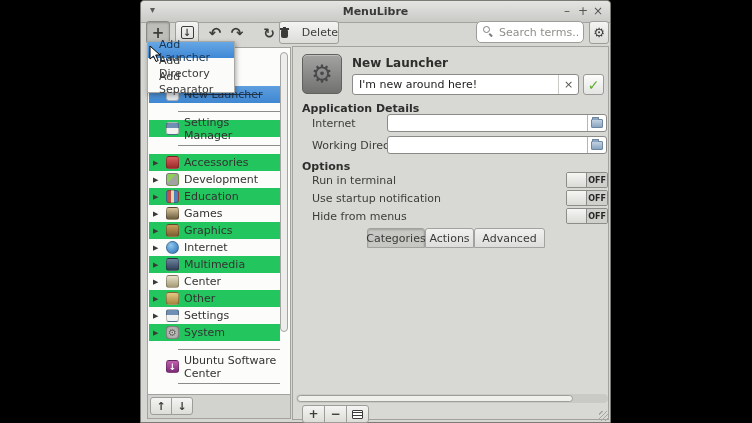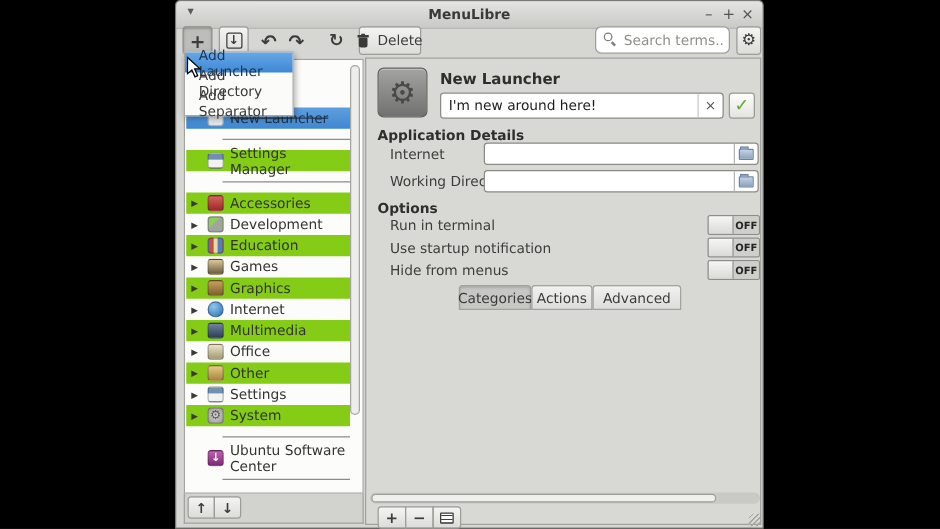--- a/index.html
+++ b/index.html
@@ -28,21 +28,21 @@
   .raised  { background:linear-gradient(#f4f4f2,#dcdcd9); border:1px solid #9d9d9a; }
   .pressed { background:#bdbdba; border:1px solid #8a8a87; box-shadow:inset 0 1px 2px rgba(0,0,0,.25); }
   .flat    { border:1px solid transparent; background:transparent; }
   .btn-add { left:5px; width:24px; font-size:15px; font-weight:bold; }
   .btn-save{ left:34px; width:24px; }
   .savebox { width:13px; height:13px; border:1px solid #3c3c3a; border-radius:2px;
              font-size:10px; line-height:11px; text-align:center; font-weight:bold; }
   .btn-undo{ left:63px; width:22px; font-size:15px; font-weight:bold; }
   .btn-redo{ left:85px; width:22px; font-size:15px; font-weight:bold; }
   .btn-refresh{ left:117px; width:22px; font-size:14px; font-weight:bold; }
-  .btn-delete { left:146px; width:50px; gap:16px; font-size:11px; }
+  .btn-delete { left:138px; width:60px; gap:16px; font-size:11px; }
   .trash { position:relative; width:9px; height:11px; }
   .trash .can { position:absolute; left:1px; top:3px; width:7px; height:8px;
                 background:#3a3a38; border-radius:1px 1px 2px 2px; }
   .trash .lid { position:absolute; left:0; top:1px; width:9px; height:1.5px; background:#3a3a38; }
   .trash .knob{ position:absolute; left:3px; top:0; width:3px; height:2px; background:#3a3a38; }
   .searchbox { position:absolute; left:335px; top:20px; width:108px; height:22px;
                background:#fff; border:1px solid #9d9d9a; border-radius:5px;
                display:flex; align-items:center; }
   .mag { position:relative; width:12px; height:12px; margin:0 4px 0 6px; flex:none; }
   .mag .lens { position:absolute; left:0; top:0; width:7px; height:7px;
@@ -54,21 +54,21 @@
                      font-family:"DejaVu Sans","Liberation Sans",sans-serif; }
   .searchbox input::placeholder { color:#8f8f8b; }
   .btn-gear { left:448px; width:20px; font-size:13px; }
 
   
   .sidebar { position:absolute; left:6px; top:46px; width:144px; height:348px;
              background:#fcfcfb; border:1px solid #a2a29f; overflow:hidden; }
   .row { position:absolute; left:1px; width:131px; height:17px;
          display:flex; align-items:center; padding-left:4px; gap:5px;
          font-size:11px; color:#333331; }
-  .row.alt { background:#84cc16; }
+  .row.alt { background:#22c55e; }
   .row.sel { background:linear-gradient(#5e9fdf,#3f87d2); color:#20344a;
              text-decoration:line-through; }
   .expander { width:8px; flex:none; font-size:7px; color:#3a3a38; }
   .spacer8 { width:8px; flex:none; }
   .ic { width:13px; height:13px; flex:none; border-radius:3px; border:1px solid rgba(0,0,0,.25);
         display:flex; align-items:center; justify-content:center; }
   .ic-launcher  { background:#e4e7e9; border-color:#aab0b5; }
   .ic-settings-manager, .ic-settings { background:linear-gradient(180deg,#6f8fb3 45%,#f2f2f0 45%); }
   .ic-accessories { background:linear-gradient(#d9605e,#9c2b29); }
   .ic-development { background:linear-gradient(135deg,#8fce5a 42%,#a2a2a0 42%); }
@@ -257,21 +257,21 @@
       <span>Internet</span>
     </div>
     <div class="row alt" style="top:208px">
       <span class="expander">▶</span>
       <span class="ic ic-multimedia"></span>
       <span>Multimedia</span>
     </div>
     <div class="row" style="top:225px">
       <span class="expander">▶</span>
       <span class="ic ic-office"></span>
-      <span>Office</span>
+      <span>Center</span>
     </div>
     <div class="row alt" style="top:242px">
       <span class="expander">▶</span>
       <span class="ic ic-other"></span>
       <span>Other</span>
     </div>
     <div class="row" style="top:259px">
       <span class="expander">▶</span>
       <span class="ic ic-settings"></span>
       <span>Settings</span>

